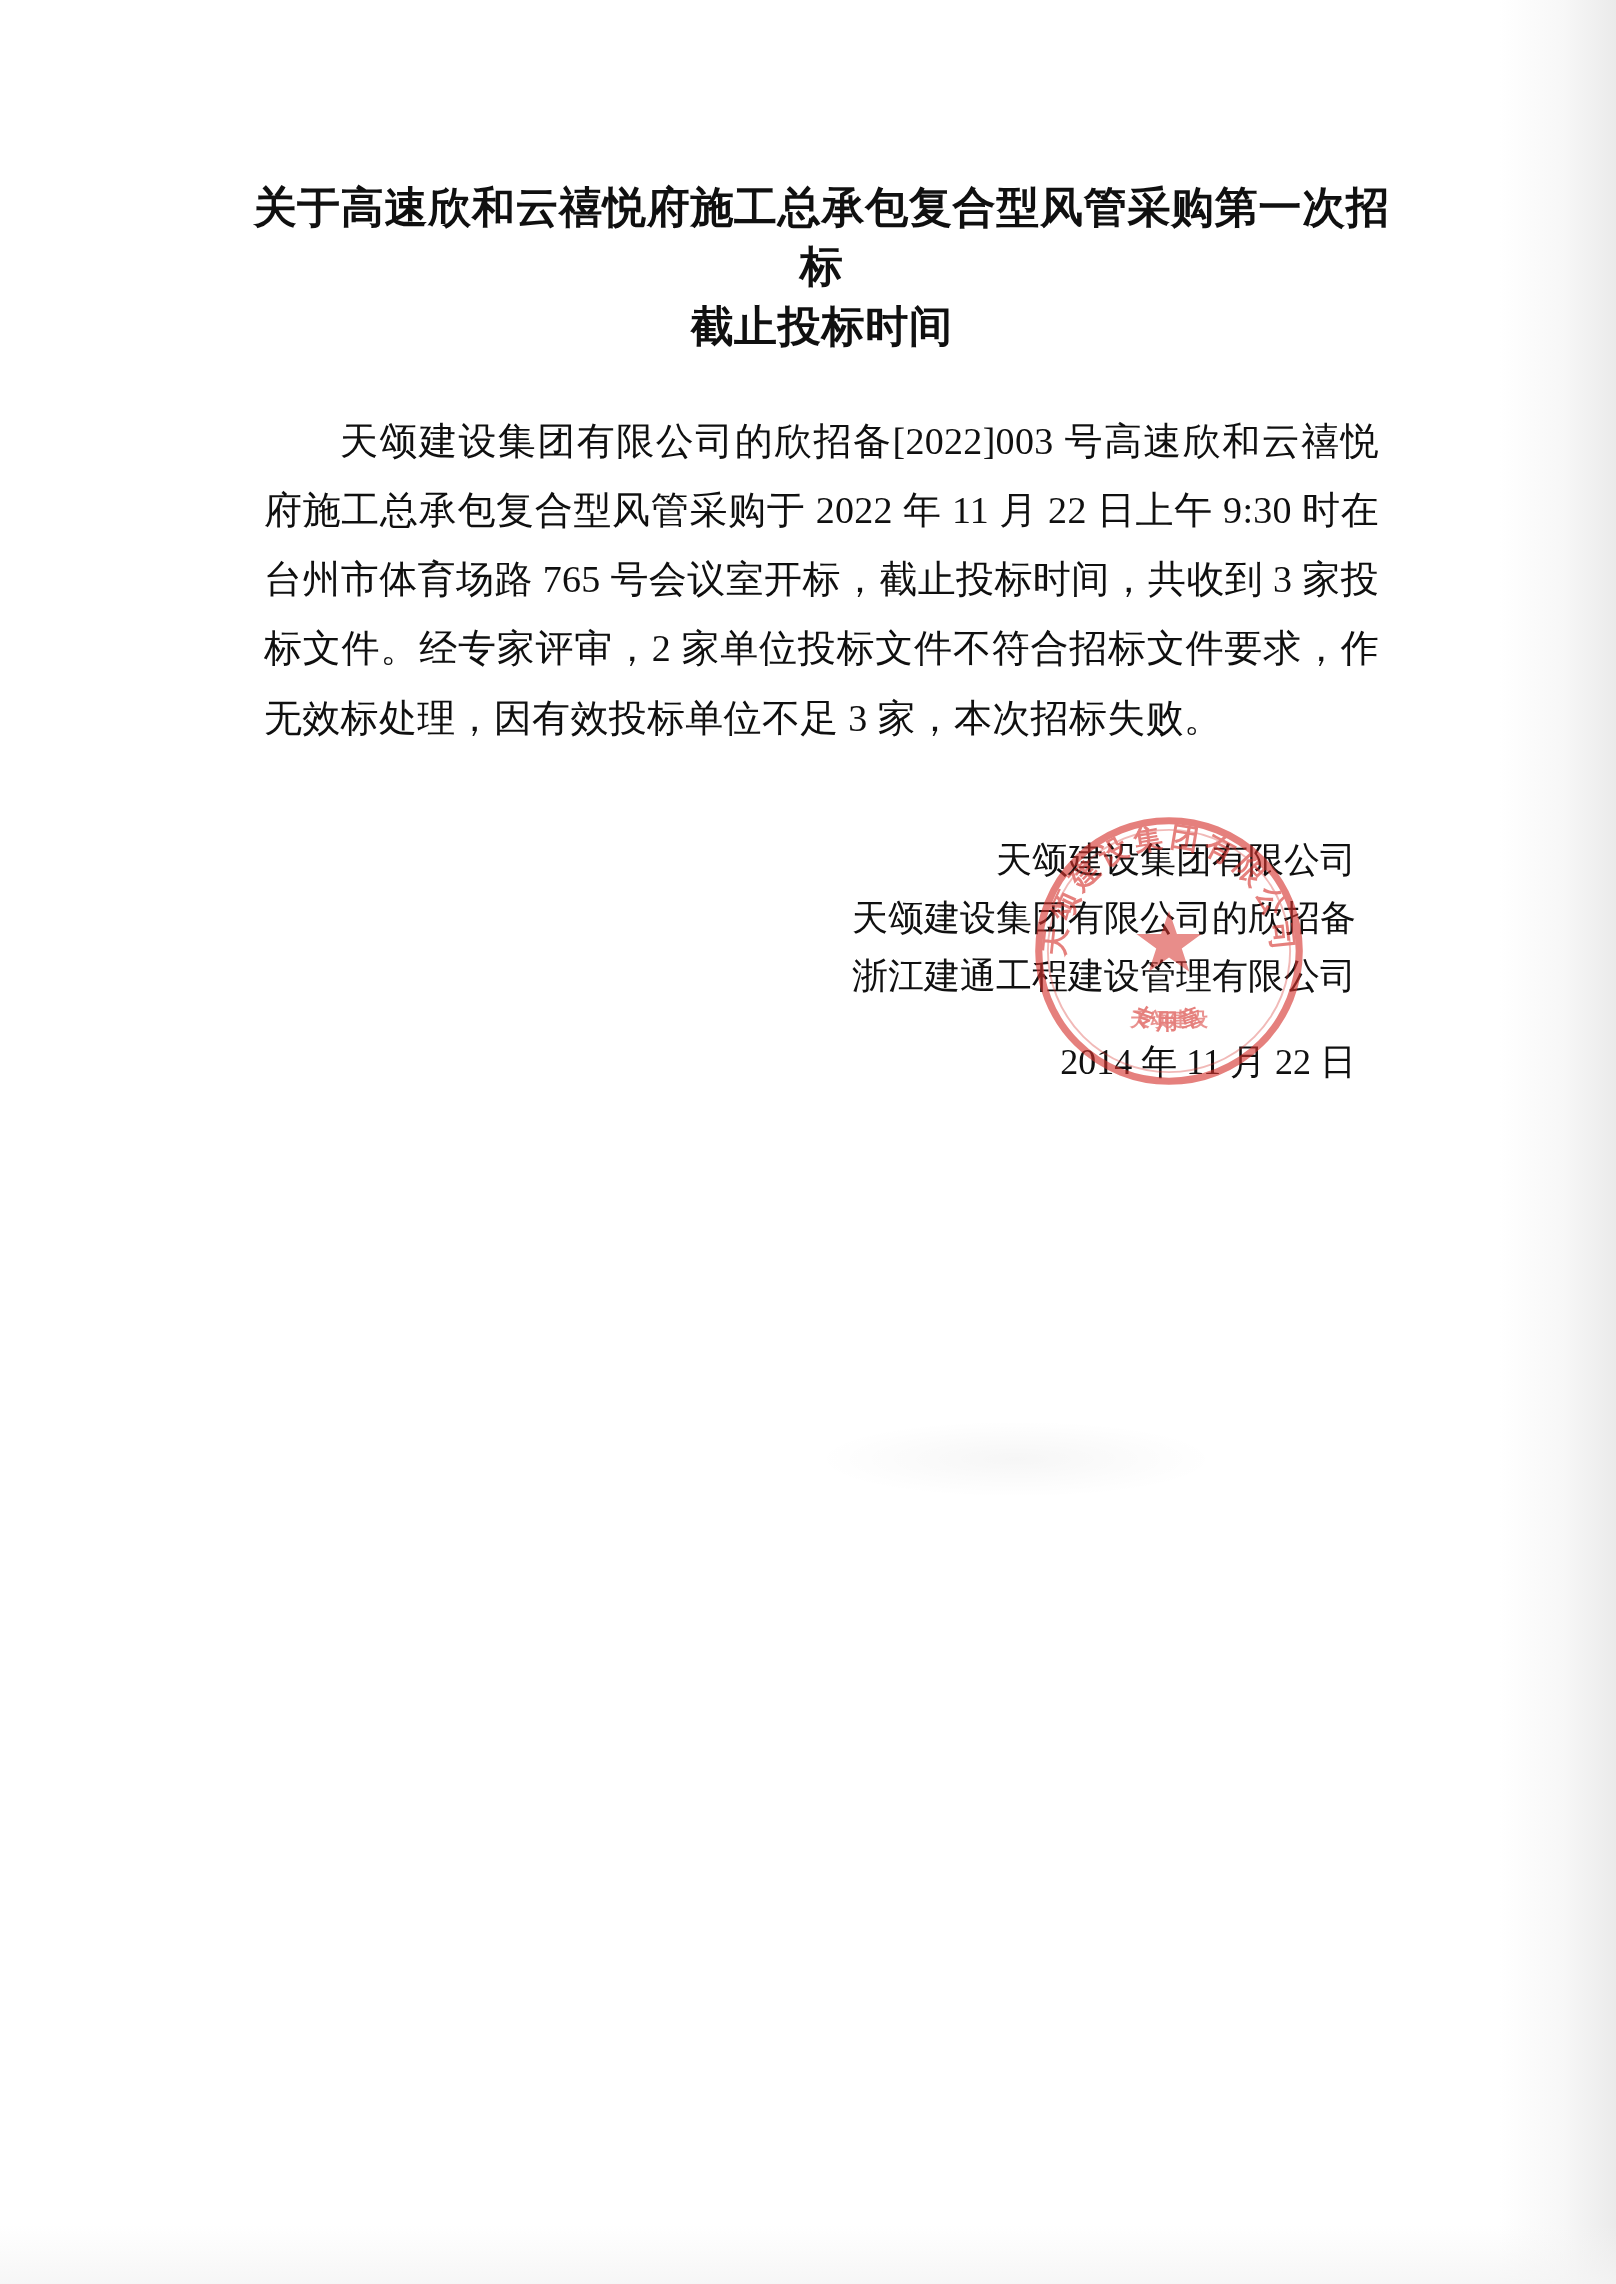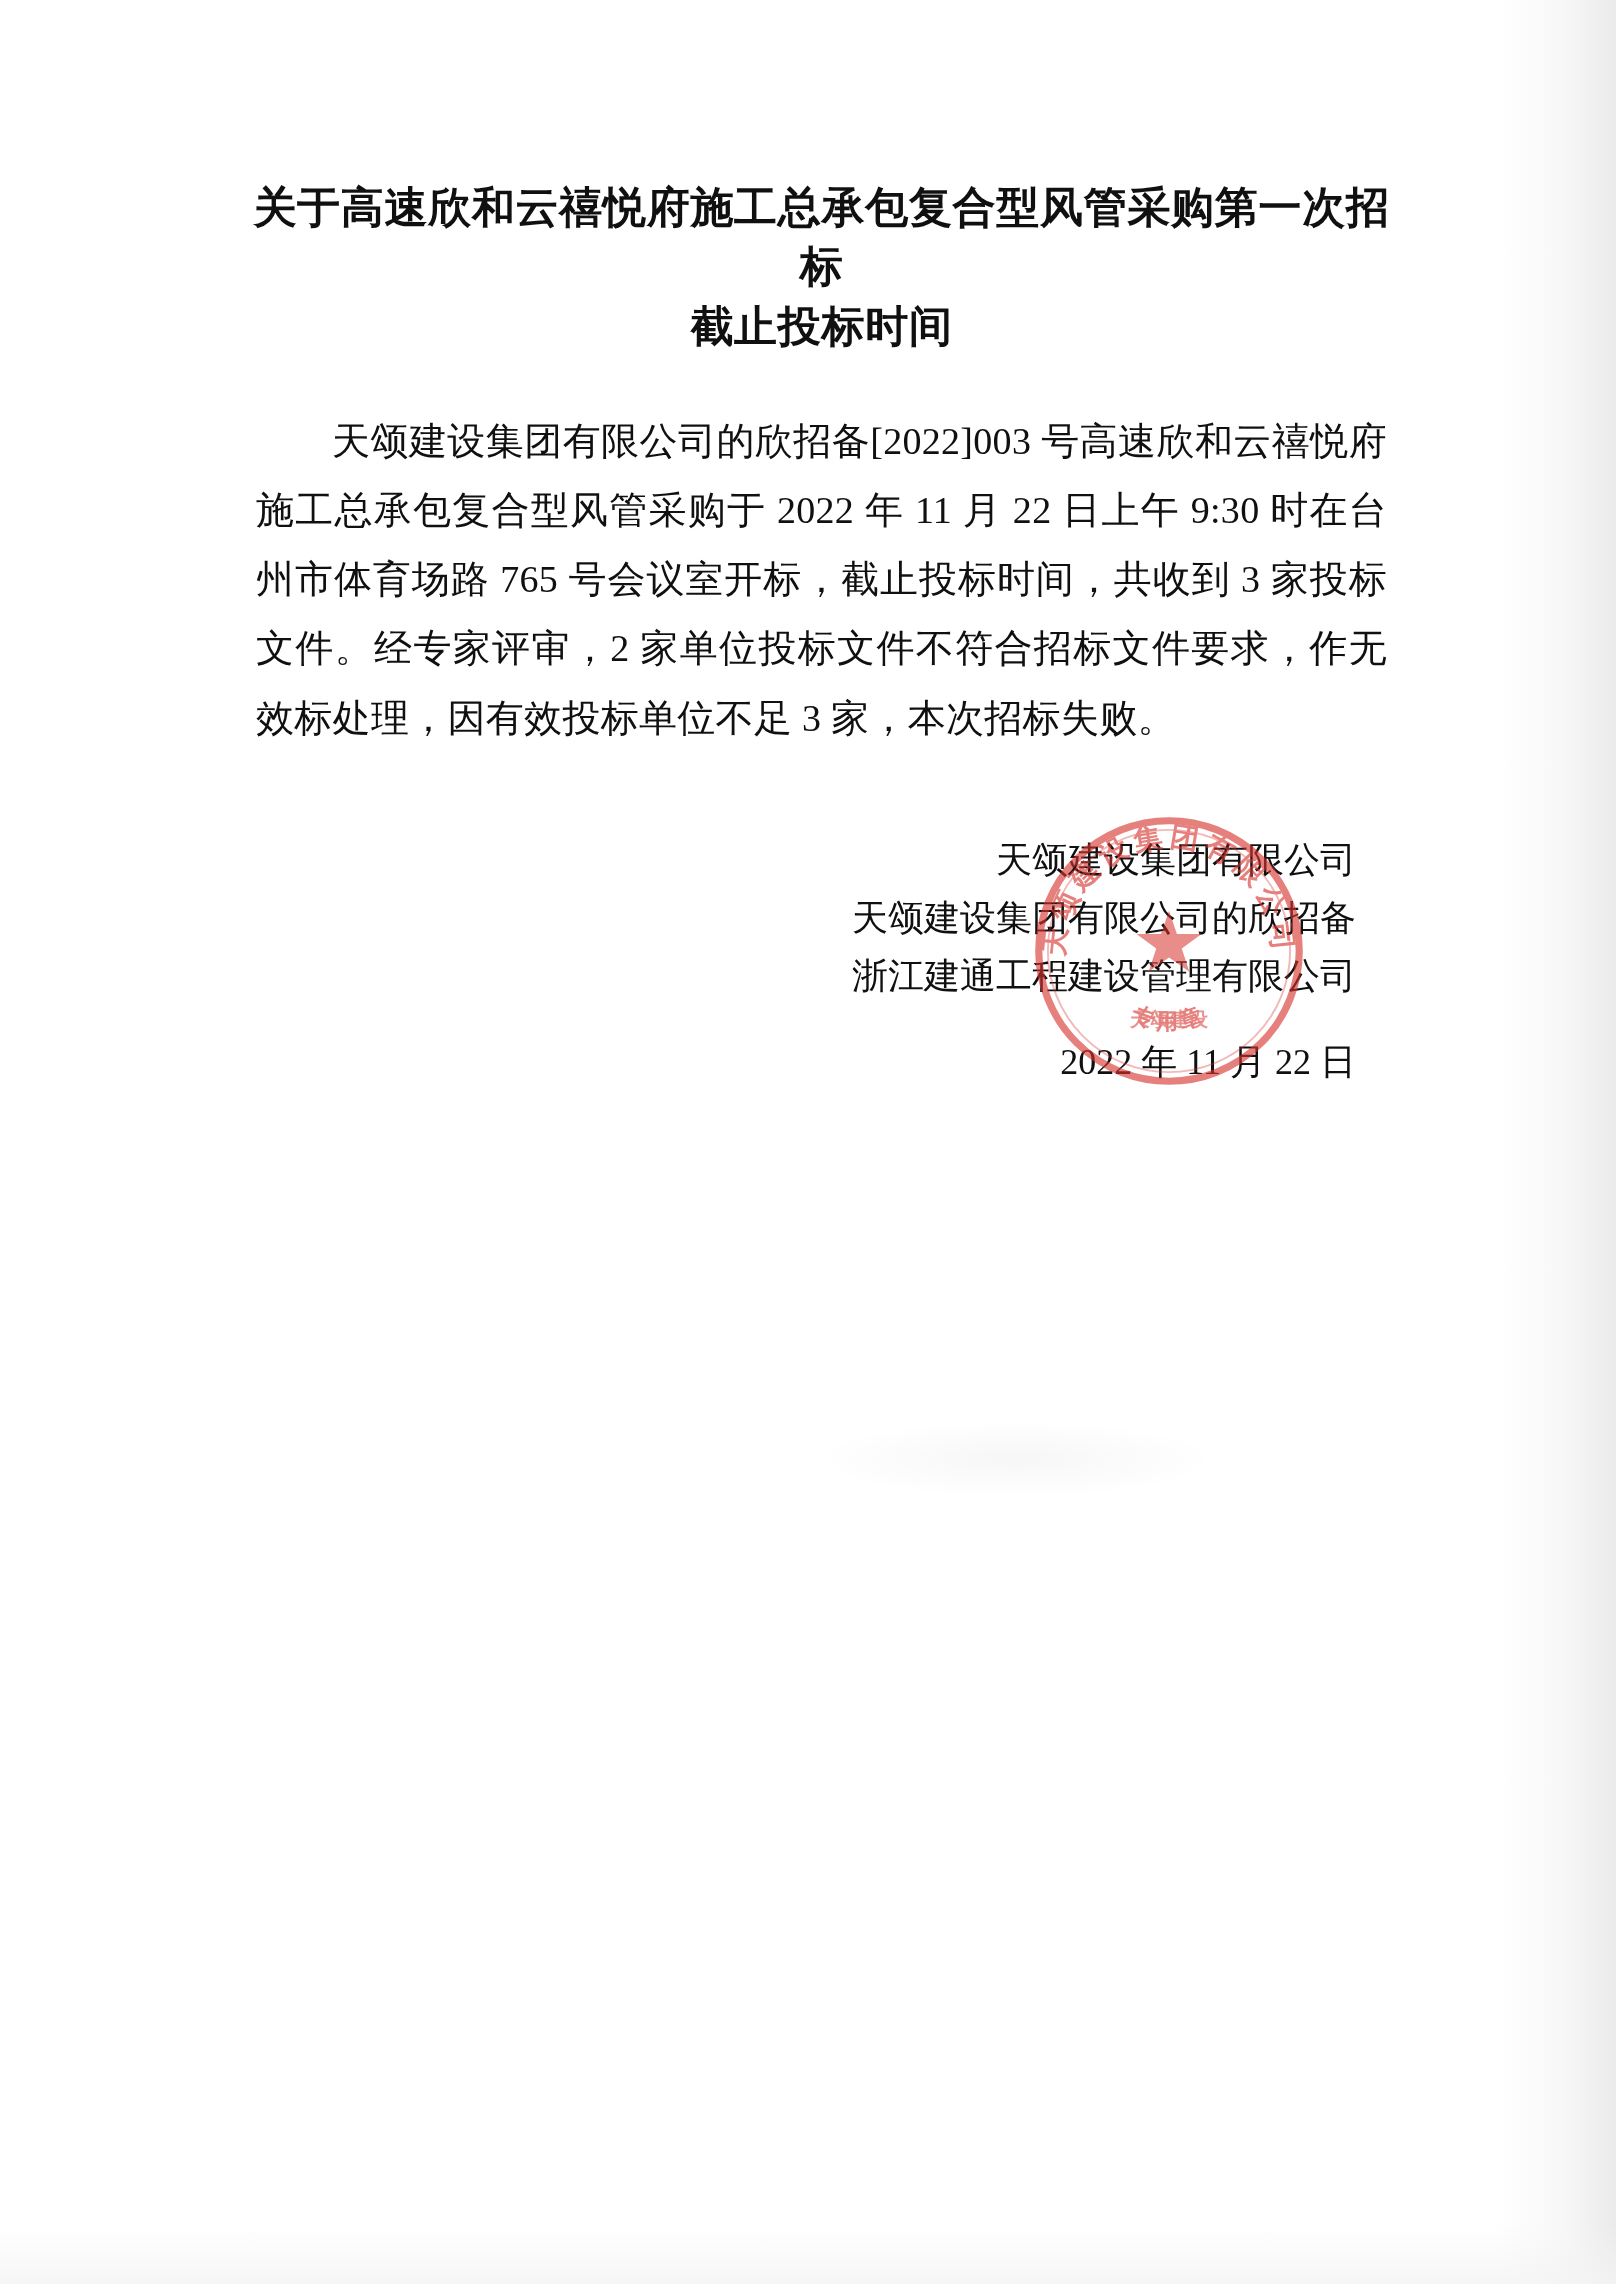--- a/index.html
+++ b/index.html
@@ -56,21 +56,21 @@
   .body-block {
     margin-top: 51px;
     font-size: 38px;
     line-height: 1.82;
     color: #101010;
     text-align: justify;
     text-justify: inter-ideograph;
     letter-spacing: 0.3px;
   }
   .body-block p {
-    margin: 8px;
+    margin: 16px;
     text-indent: 2em;
   }
   .signature {
     margin-top: 78px;
     font-size: 36px;
     line-height: 1.62;
     color: #101010;
     text-align: right;
     padding-right: 39px;
   }
@@ -126,21 +126,21 @@
     </h1>
 
     <div class="body-block">
       <p>天颂建设集团有限公司的欣招备[2022]003 号高速欣和云禧悦府施工总承包复合型风管采购于 2022 年 11 月 22 日上午 9:30 时在台州市体育场路 765 号会议室开标，截止投标时间，共收到 3 家投标文件。经专家评审，2 家单位投标文件不符合招标文件要求，作无效标处理，因有效投标单位不足 3 家，本次招标失败。</p>
     </div>
 
     <div class="signature">
       <span class="line">天颂建设集团有限公司</span>
       <span class="line">天颂建设集团有限公司的欣招备</span>
       <span class="line">浙江建通工程建设管理有限公司</span>
-      <span class="date">2022 年 11 月 22 日</span>
+      <span class="date">2014 年 11 月 22 日</span>
     </div>
 
   </div>
 
   <div class="seal">
     <svg viewBox="0 0 430 430" xmlns="http://www.w3.org/2000/svg" aria-hidden="true">
       <defs>
         <path id="sealArcTop" d="M 55,215 A 160,160 0 0 1 375,215"></path>
         <path id="sealArcBottom" d="M 95,215 A 120,120 0 0 0 335,215"></path>
       </defs>

